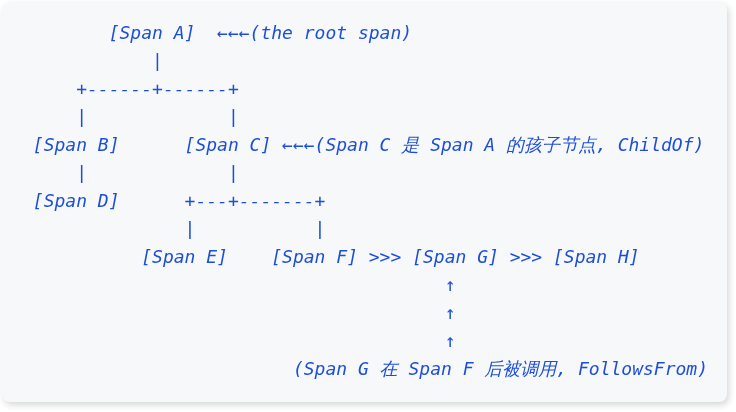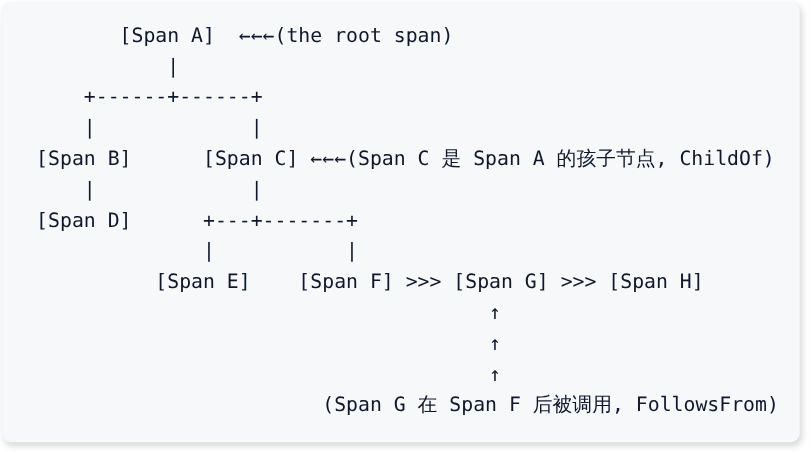--- a/index.html
+++ b/index.html
@@ -18,23 +18,24 @@
     height: 400px;
     background: #f6f8fa;
     border-radius: 8px;
     box-shadow: 2px 3px 6px rgba(27, 31, 35, 0.18);
     overflow: hidden;
   }
   pre.ascii {
     font-family: "DejaVu Sans Mono", "Liberation Mono", monospace;
     font-size: 18px;
     line-height: 28px;
-    color: #0f172a;
+    color: #1d4ed8;
     padding: 17px 16px 0 20px;
     white-space: pre;
+    font-style: italic;
   }
 </style>
 </head>
 <body>
 
 <div class="code-panel">
   <pre class="ascii">        [Span A]  ←←←(the root span)
             |
      +------+------+
      |             |

